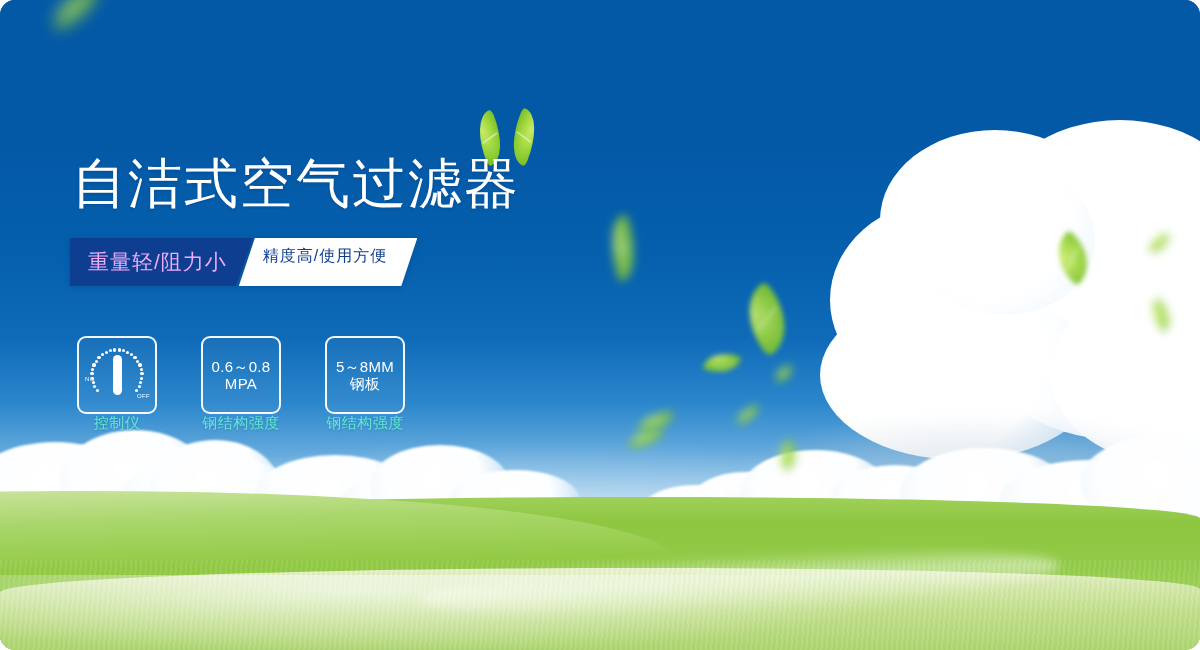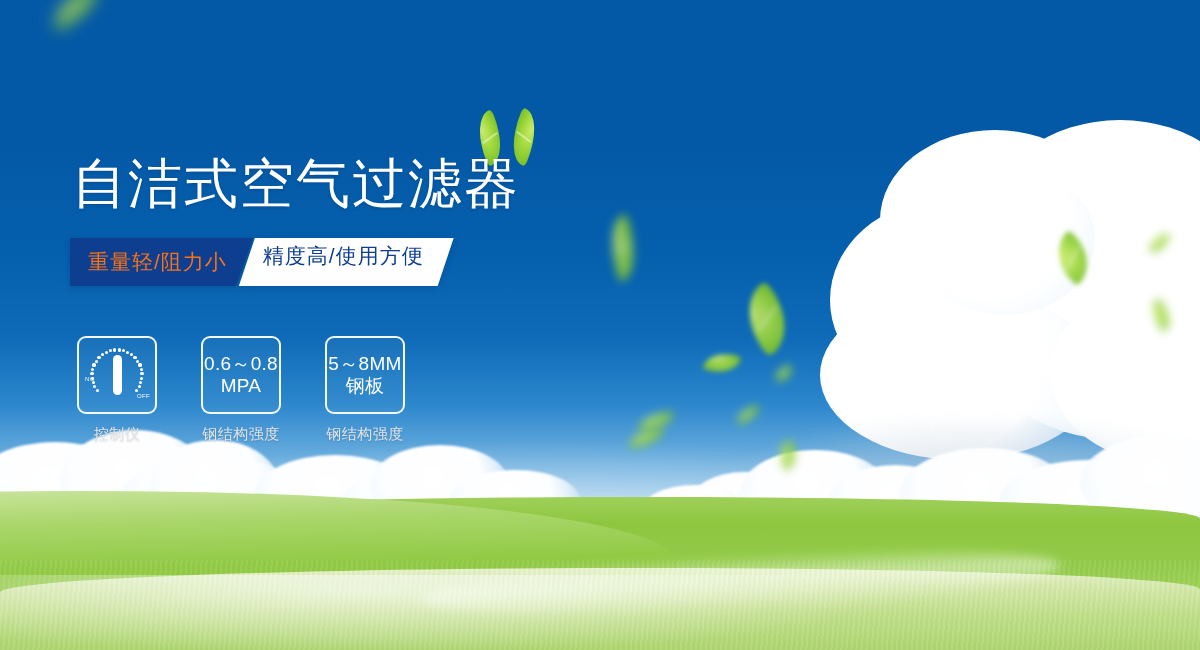--- a/index.html
+++ b/index.html
@@ -7,20 +7,21 @@
     width: 1200px; height: 650px;
     overflow: hidden;
     font-family: "Liberation Sans", "DejaVu Sans", sans-serif;
   }
 
   .banner {
     position: relative;
     width: 1200px; height: 650px;
     overflow: hidden;
     background: #0560AE;
+    border-radius: 15px;
   }
 
   
   .sky-deep {
     position: absolute; left: 0; top: 0; width: 1200px; height: 650px;
     background: linear-gradient(to bottom,
       #0459A6 0%,
       #0459A6 22%,
       #0560AE 40%,
       #0F6BB8 52%,
@@ -161,32 +162,32 @@
   
   .badge-wrap {
     position: absolute; left: 70px; top: 238px;
     height: 48px;
     display: flex;
     align-items: stretch;
     filter: drop-shadow(0 1px 3px rgba(0,20,60,0.20));
   }
   .badge-left {
     background: #0E3E8F;
-    color: #f97316;
+    color: #f0abfc;
     font-size: 21px;
     letter-spacing: 1px;
     display: flex; align-items: center;
     padding: 0 16px 0 18px;
     clip-path: polygon(0 0, 100% 0, calc(100% - 17px) 100%, 0 100%);
     padding-right: 26px;
   }
   .badge-right {
     background: #FFFFFF;
     color: #0E3E8F;
-    font-size: 21px;
+    font-size: 16px;
     letter-spacing: 1px;
     display: flex; align-items: center;
     padding: 0 18px 12px 8px;
     margin-left: -14px;
     clip-path: polygon(16px 0, 100% 0, calc(100% - 16px) 100%, 0 100%);
     padding-left: 24px; padding-right: 30px;
   }
 
   
   .features {
@@ -200,27 +201,26 @@
     border: 2px solid rgba(255,255,255,0.95);
     border-radius: 9px;
     display: flex; align-items: center; justify-content: center;
     color: #ffffff;
     text-align: center;
     position: relative;
     overflow: hidden;
     background: rgba(255,255,255,0.04);
   }
   .feat-text {
-    font-size: 19px; line-height: 1.15; font-weight: 400; letter-spacing: .3px;
+    font-size: 15px; line-height: 1.15; font-weight: 400; letter-spacing: .3px;
     white-space: pre-line;
   }
   .feat-label {
-    margin-top: 11px;
     font-size: 15px;
-    color: #e5e5e5;
+    color: #5eead4;
     letter-spacing: .5px;
     white-space: nowrap;
     text-shadow: 0 1px 2px rgba(0,30,70,0.20);
   }
 
   
   .gauge { position: relative; width: 60px; height: 58px; }
   .gauge .dots { position: absolute; inset: 0; }
   .gauge .dot {
     position: absolute; width: 3.2px; height: 3.2px;

